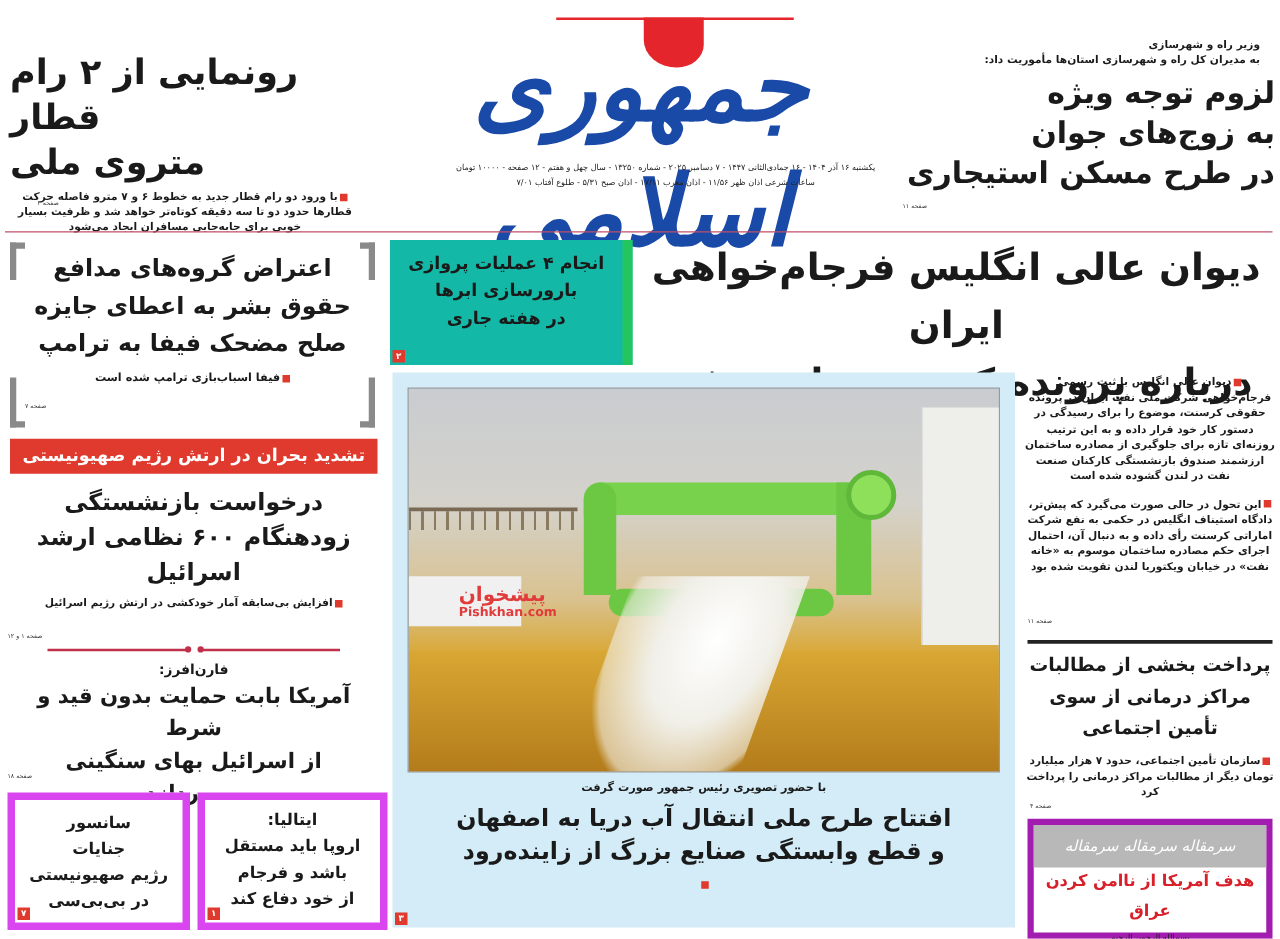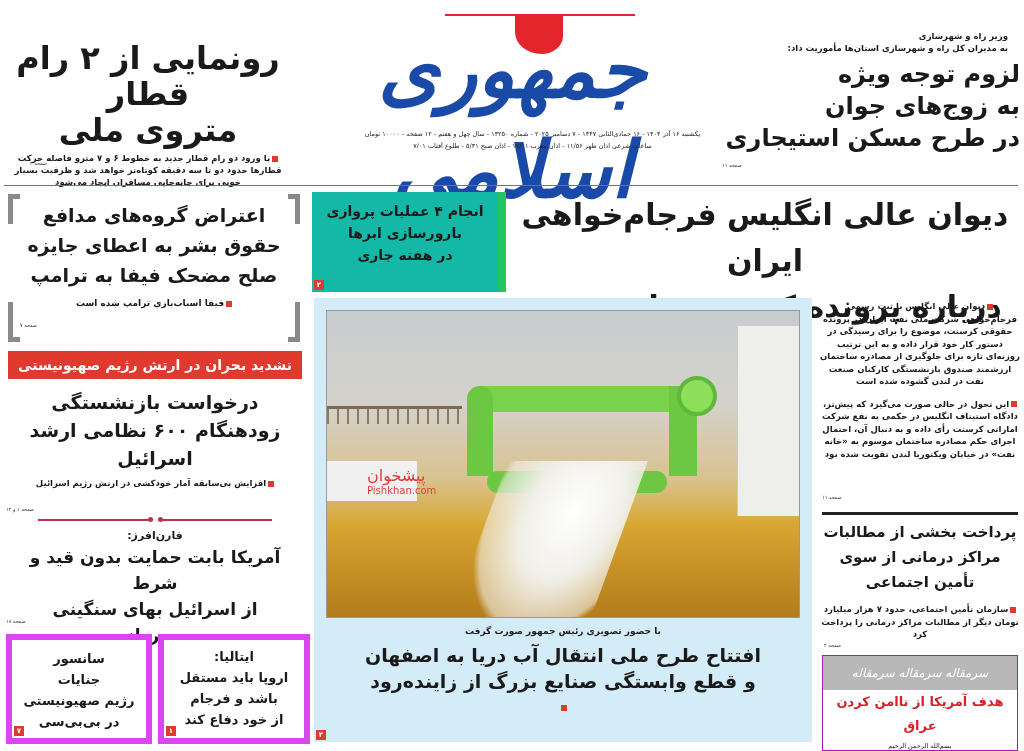--- a/index.html
+++ b/index.html
@@ -5,21 +5,21 @@
   * { box-sizing: border-box; margin: 0; padding: 0; }
   html, body { width: 1024px; height: 751px; overflow: hidden; background: #ffffff; }
   body { position: relative; font-family: "DejaVu Sans", sans-serif; color: #1a1a1a; direction: rtl; }
   .abs { position: absolute; }
   .pg { position: absolute; font-size: 5px; color: #333; direction: rtl; }
   .bullet { display: inline-block; width: 6px; height: 6px; background: #e0392e; margin-left: 2px; vertical-align: middle; }
   .numbox { position: absolute; width: 10px; height: 10px; background: #e0392e; color: #fff; font-size: 7px; text-align: center; line-height: 10px; font-weight: bold; }
 
   
   #top-left-story { left: 8px; top: 40px; width: 280px; }
-  #top-left-story .hl { font-size: 32px; font-weight: bold; line-height: 36px; text-align: center; }
+  #top-left-story .hl { font-size: 28px; font-weight: bold; line-height: 36px; text-align: left; }
   #top-left-story .sub { font-size: 8.5px; font-weight: bold; line-height: 12px; text-align: center; margin-top: 4px; }
 
   #logo { left: 345px; top: 10px; width: 335px; height: 115px; }
   #logo .redbar { position: absolute; left: 100px; top: 4px; width: 190px; height: 2px; background: #e4262c; }
   #logo .drip { position: absolute; left: 170px; top: 4px; width: 48px; height: 40px; background: #e4262c; border-radius: 0 0 45% 55%; }
   #logo .logotext { position: absolute; left: 0; top: 10px; width: 335px; text-align: center; font-family: "DejaVu Serif", serif; font-size: 78px; font-weight: bold; color: #1a4aa8; line-height: 100px; font-style: italic; }
 
   #dateline { left: 350px; top: 128px; width: 365px; font-size: 6.5px; line-height: 12px; text-align: center; color: #222; }
 
   #top-right-story { left: 720px; top: 30px; width: 300px; }
@@ -65,38 +65,38 @@
   #photo .pipe-h { position: absolute; left: 140px; top: 75px; width: 230px; height: 26px; background: #79d24c; border-radius: 14px 14px 0 0; }
   #photo .pipe-v { position: absolute; left: 140px; top: 75px; width: 26px; height: 90px; background: #6cc743; border-radius: 13px 13px 0 0; }
   #photo .pipe-v2 { position: absolute; left: 342px; top: 75px; width: 28px; height: 90px; background: #6cc743; }
   #photo .flange { position: absolute; left: 350px; top: 65px; width: 40px; height: 40px; border-radius: 50%; background: #8ee05a; border: 4px solid #5fb83a; }
   #photo .pipe-low { position: absolute; left: 160px; top: 160px; width: 180px; height: 22px; background: #6cc743; border-radius: 11px; }
   #photo .tank { position: absolute; left: 410px; top: 15px; width: 64px; height: 190px; background: #eeeeea; border-left: 1px solid #ccc; }
   #photo .gantry { position: absolute; left: 0; top: 95px; width: 135px; height: 18px; border-top: 3px solid #7a6a55; background: repeating-linear-gradient(90deg, #8a7a60 0 2px, transparent 2px 10px); }
   #photo .bus { position: absolute; left: 0; top: 150px; width: 90px; height: 40px; background: #f0f0f0; }
   #photo .wall { position: absolute; left: 0; top: 210px; width: 474px; height: 100px; background: linear-gradient(to bottom, #d9a733, #b27a1a); }
   #photo .water { position: absolute; left: 150px; top: 150px; width: 140px; height: 170px; background: radial-gradient(ellipse at 60% 30%, #ffffff 0%, #f0efe8 40%, rgba(240,238,230,0.6) 70%, transparent 75%); transform: skewX(-20deg); }
-  #photo .watermark { position: absolute; left: 40px; top: 155px; font-size: 16px; font-weight: normal; color: #e23b3b; direction: ltr; }
+  #photo .watermark { position: absolute; left: 40px; top: 155px; font-size: 16px; font-weight: bold; color: #e23b3b; direction: ltr; }
   #photo .watermark small { display: block; font-size: 10px; }
 
   #photo-panel .kicker { position: absolute; left: 0; top: 328px; width: 498px; font-size: 9px; font-weight: bold; text-align: center; }
   #photo-panel .hl { position: absolute; left: 0; top: 344px; width: 498px; font-size: 19px; font-weight: 900; line-height: 26px; text-align: center; }
   #photo-panel .sub { position: absolute; left: 10px; top: 404px; width: 478px; font-size: 8px; font-weight: bold; line-height: 11px; text-align: center; }
 
   
   #right-col-story { left: 820px; top: 300px; width: 200px; }
   #right-col-story p { font-size: 8.5px; font-weight: bold; line-height: 12.5px; text-align: center; margin-bottom: 10px; }
 
   #right-rule { left: 822px; top: 512px; width: 196px; height: 3px; background: #222; }
 
   #tamin-story { left: 820px; top: 520px; width: 200px; }
   #tamin-story .hl { font-size: 15px; font-weight: bold; line-height: 25px; text-align: center; }
   #tamin-story .sub { font-size: 8.5px; font-weight: bold; line-height: 12.5px; text-align: center; margin-top: 8px; }
 
-  #editorial-box { left: 822px; top: 655px; width: 196px; height: 96px; border: 1px solid #a21caf; background: #fff; }
+  #editorial-box { left: 822px; top: 655px; width: 196px; height: 96px; border: 5px solid #a21caf; background: #fff; }
   #editorial-box .band { height: 34px; background: #b8b8b8; font-size: 12px; color: #fff; text-align: center; line-height: 34px; font-style: italic; letter-spacing: 3px; }
   #editorial-box .hl { font-size: 13px; font-weight: bold; color: #d8202a; text-align: center; line-height: 24px; }
   #editorial-box .body { font-size: 6.5px; text-align: center; line-height: 9px; margin-top: 4px; }
 </style>
 </head>
 <body>
 
 <div id="top-left-story" class="abs">
   <div class="hl">رونمایی از ۲ رام قطار</div>
   <div class="hl">متروی ملی</div>

